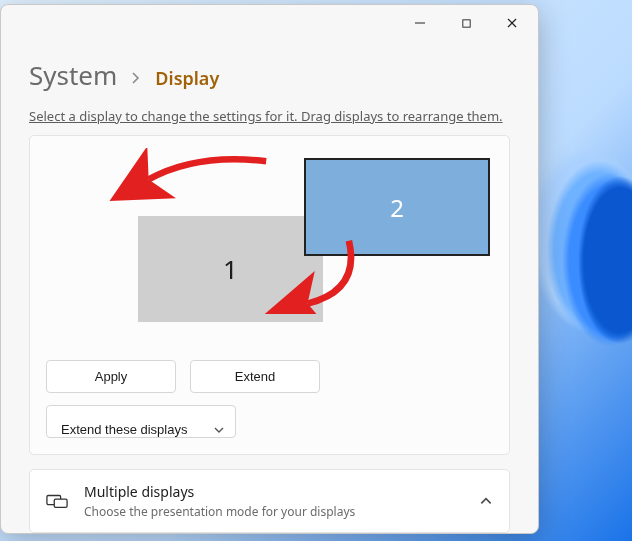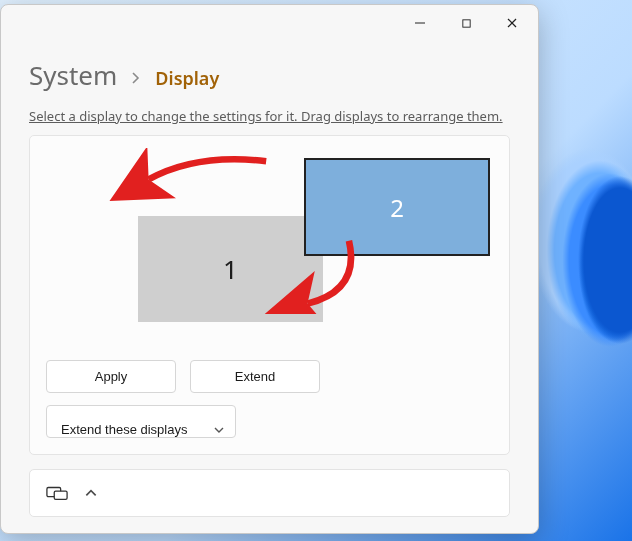--- a/index.html
+++ b/index.html
@@ -216,19 +216,23 @@
         </button>
       </div>
 
     </div>
 
     <div class="section-card">
       <svg class="section-icon" width="22" height="22" viewBox="0 0 24 24">
         <rect x="1" y="6" width="15" height="10" rx="1.5" fill="none" stroke="currentColor" stroke-width="1.4"></rect>
         <rect x="9" y="10" width="14" height="9" rx="1.5" fill="#fff" stroke="currentColor" stroke-width="1.4"></rect>
       </svg>
+      <div class="section-text">
+        <div class="section-title">Multiple displays</div>
+        <div class="section-desc">Choose the presentation mode for your displays</div>
+      </div>
       <svg class="section-caret" width="14" height="14" viewBox="0 0 12 12">
           <polyline points="2,8 6,4 10,8" fill="none" stroke="currentColor" stroke-width="1.4"></polyline>
         </svg>
     </div>
 
   </div>
 </div>
 
 </body></html>

